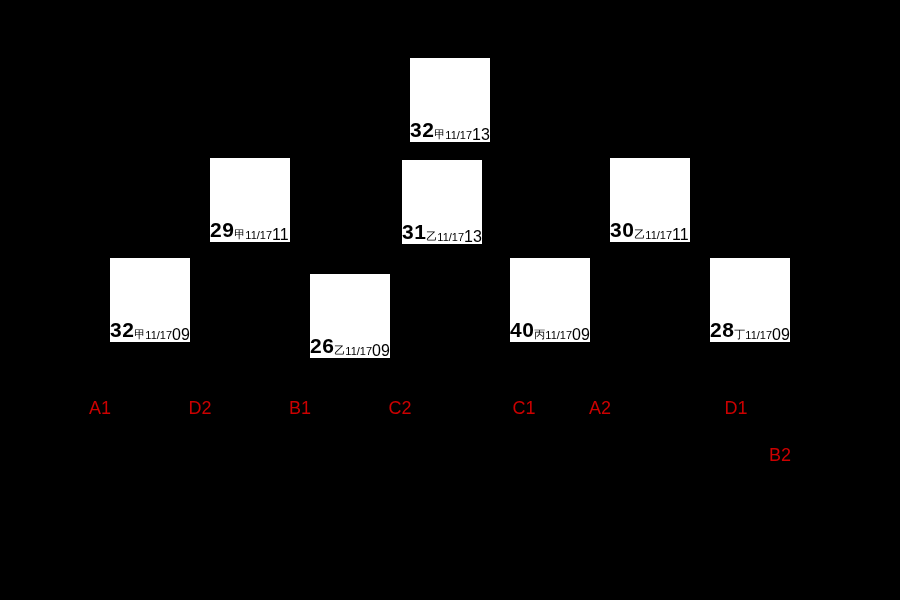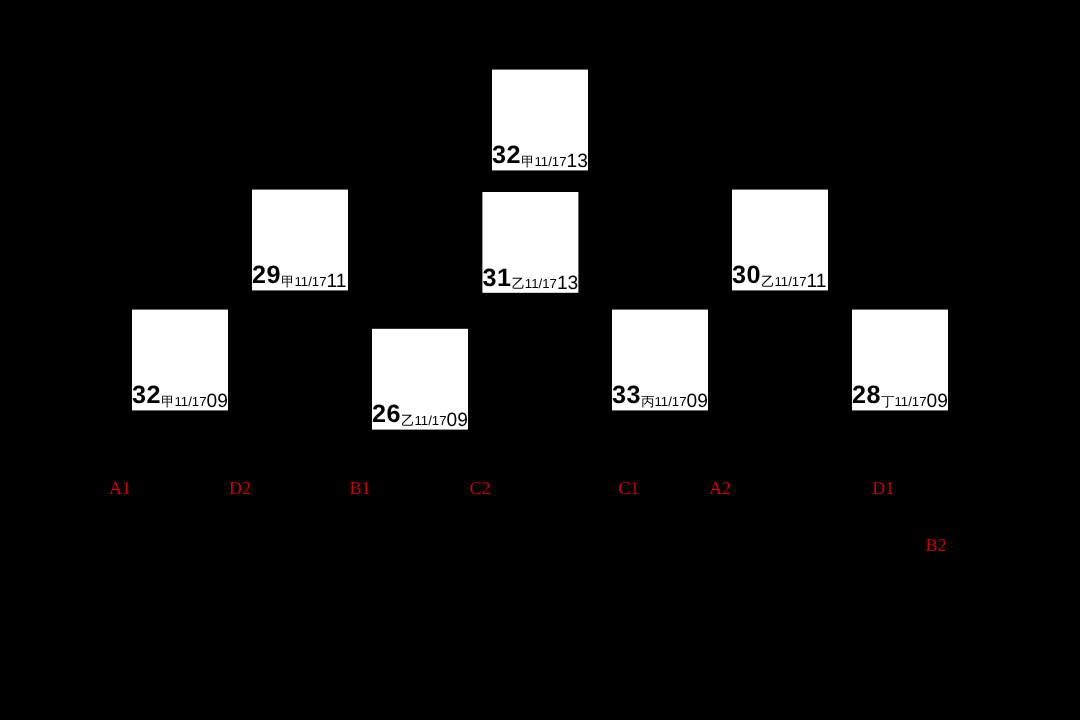--- a/index.html
+++ b/index.html
@@ -55,22 +55,22 @@
   }
 
   
   .seed-label {
     position: absolute;
     top: 399px;
     width: 40px;
     margin-left: -20px;
     text-align: center;
     color: #cc0000;
-    font-size: 15px;
-    font-family: Liberation Serif, serif;
+    font-size: 18px;
+    font-family: Liberation Sans, sans-serif;
     line-height: 18px;
   }
 </style>
 </head>
 <body>
 
 <div id="stage">
   <div id="match-layer">
       <div class="match-card" style="left: 110px; top: 258px;">
         <div class="match-number">32</div>
@@ -78,21 +78,21 @@
         <div class="match-date">11/17</div>
         <div class="match-time">09:00</div>
       </div>
       <div class="match-card" style="left: 310px; top: 274px;">
         <div class="match-number">26</div>
         <div class="match-player">乙</div>
         <div class="match-date">11/17</div>
         <div class="match-time">09:00</div>
       </div>
       <div class="match-card" style="left: 510px; top: 258px;">
-        <div class="match-number">33</div>
+        <div class="match-number">40</div>
         <div class="match-player">丙</div>
         <div class="match-date">11/17</div>
         <div class="match-time">09:00</div>
       </div>
       <div class="match-card" style="left: 710px; top: 258px;">
         <div class="match-number">28</div>
         <div class="match-player">丁</div>
         <div class="match-date">11/17</div>
         <div class="match-time">09:00</div>
       </div>

